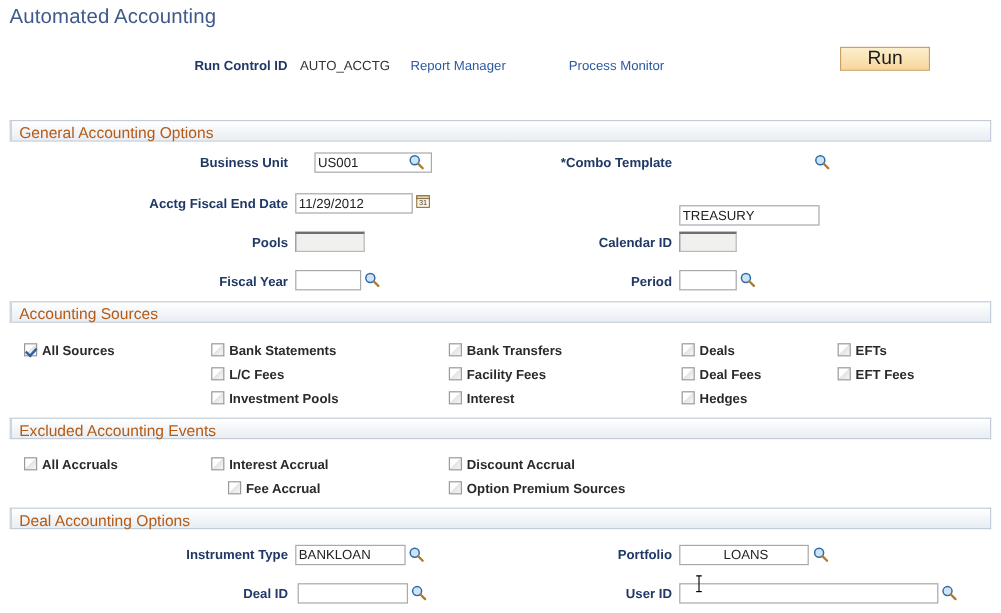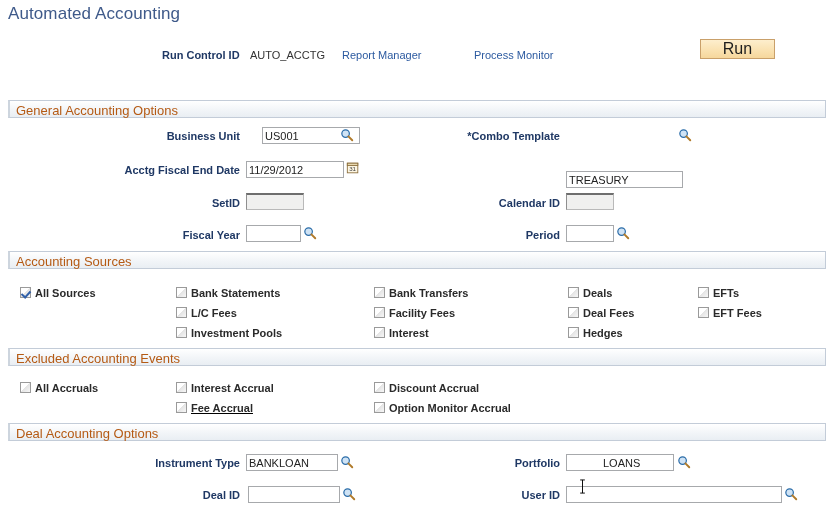--- a/index.html
+++ b/index.html
@@ -139,21 +139,21 @@
   </svg>
 
   <div class="flabel" style="left:50px; top:164px; width:190px;">Acctg Fiscal End Date</div>
   <input class="fld" style="left: 246px; top: 161px; width: 98px;" value="11/29/2012">
   <svg class="cal" style="left:346px; top:161px;" viewBox="0 0 16 16">
     <rect x="1.5" y="2.5" width="12" height="11" fill="#fdf6e3" stroke="#8a6d3b" stroke-width="1"></rect>
     <rect x="1.5" y="2.5" width="12" height="2.6" fill="#e8d9b0" stroke="#8a6d3b" stroke-width="1"></rect>
     <text x="7.5" y="11.6" font-size="7" text-anchor="middle" fill="#3a3a3a" font-family="Liberation Sans, sans-serif">31</text>
   </svg>
 
-  <div class="flabel" style="left:120px; top:197px; width:120px;">SetID</div>
+  <div class="flabel" style="left:120px; top:197px; width:120px;">Pools</div>
   <input class="fld disabled" style="left: 246px; top: 193px; width: 58px;" disabled="" value="">
 
   <div class="flabel" style="left:440px; top:197px; width:120px;">Calendar ID</div>
   <input class="fld disabled" style="left: 566px; top: 193px; width: 48px;" disabled="" value="">
 
   <div class="flabel" style="left:130px; top:229px; width:110px;">Fiscal Year</div>
   <input class="fld" style="left: 246px; top: 225px; width: 55px;" value="">
   <svg class="mag" style="left:303px; top:226px;" viewBox="0 0 16 16">
     <circle cx="6.4" cy="6.4" r="4.3" fill="#cfe3f5" stroke="#2b6ca8" stroke-width="1.4"></circle>
     <path d="M9.6 9.6 L14 14" stroke="#b07a2a" stroke-width="2.2" stroke-linecap="round"></path>
@@ -215,29 +215,29 @@
     <span>Excluded Accounting Events</span>
   </div>
 
   <div class="cb-item" style="left:20px; top:378px;">
     <span class="cb"></span><span class="cb-label">All Accruals</span>
   </div>
 
   <div class="cb-item" style="left:176px; top:378px;">
     <span class="cb"></span><span class="cb-label">Interest Accrual</span>
   </div>
-  <div class="cb-item" style="left:176px; top:398px;text-decoration:underline;">
+  <div class="cb-item" style="left:190px; top:398px;">
     <span class="cb"></span><span class="cb-label">Fee Accrual</span>
   </div>
 
   <div class="cb-item" style="left:374px; top:378px;">
     <span class="cb"></span><span class="cb-label">Discount Accrual</span>
   </div>
   <div class="cb-item" style="left:374px; top:398px;">
-    <span class="cb"></span><span class="cb-label">Option Monitor Accrual</span>
+    <span class="cb"></span><span class="cb-label">Option Premium Sources</span>
   </div>
 
 
   <div class="sec-bar" style="top:423px;">
     <span>Deal Accounting Options</span>
   </div>
 
   <div class="flabel" style="left:90px; top:457px; width:150px;">Instrument Type</div>
   <input class="fld" style="left: 246px; top: 454px; width: 92px;" value="BANKLOAN">
   <svg class="mag" style="left:340px; top:455px;" viewBox="0 0 16 16">

